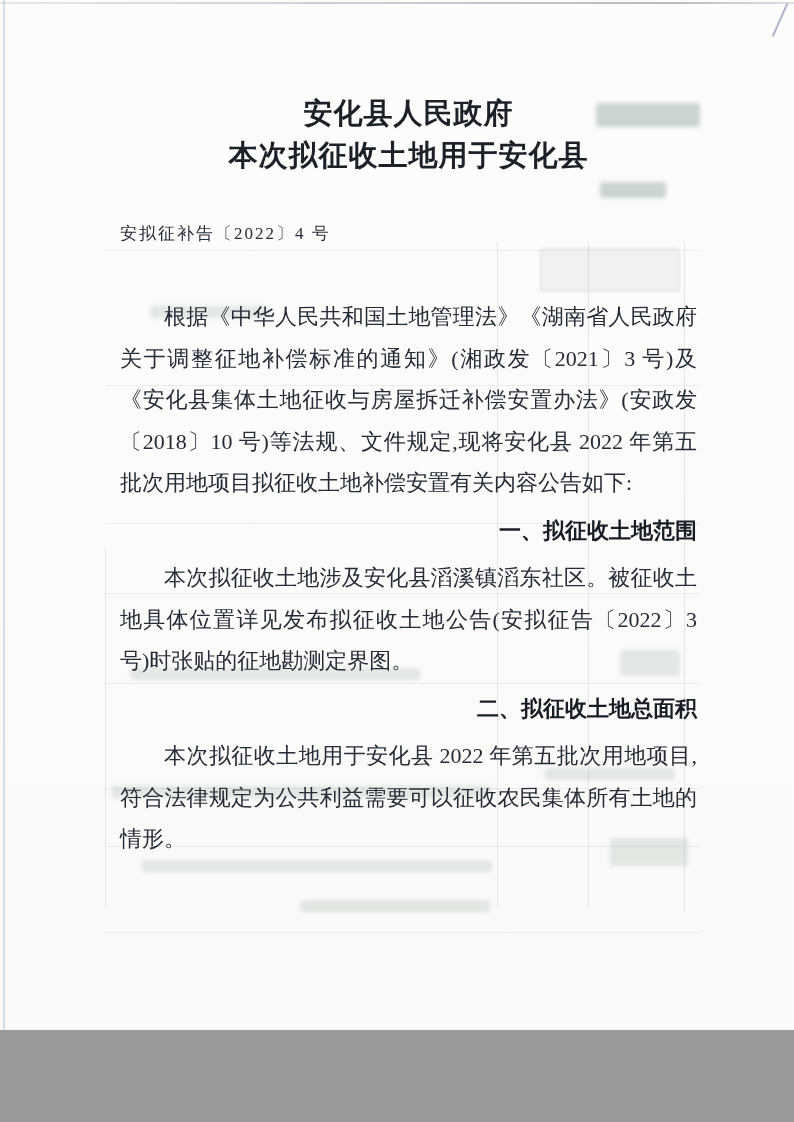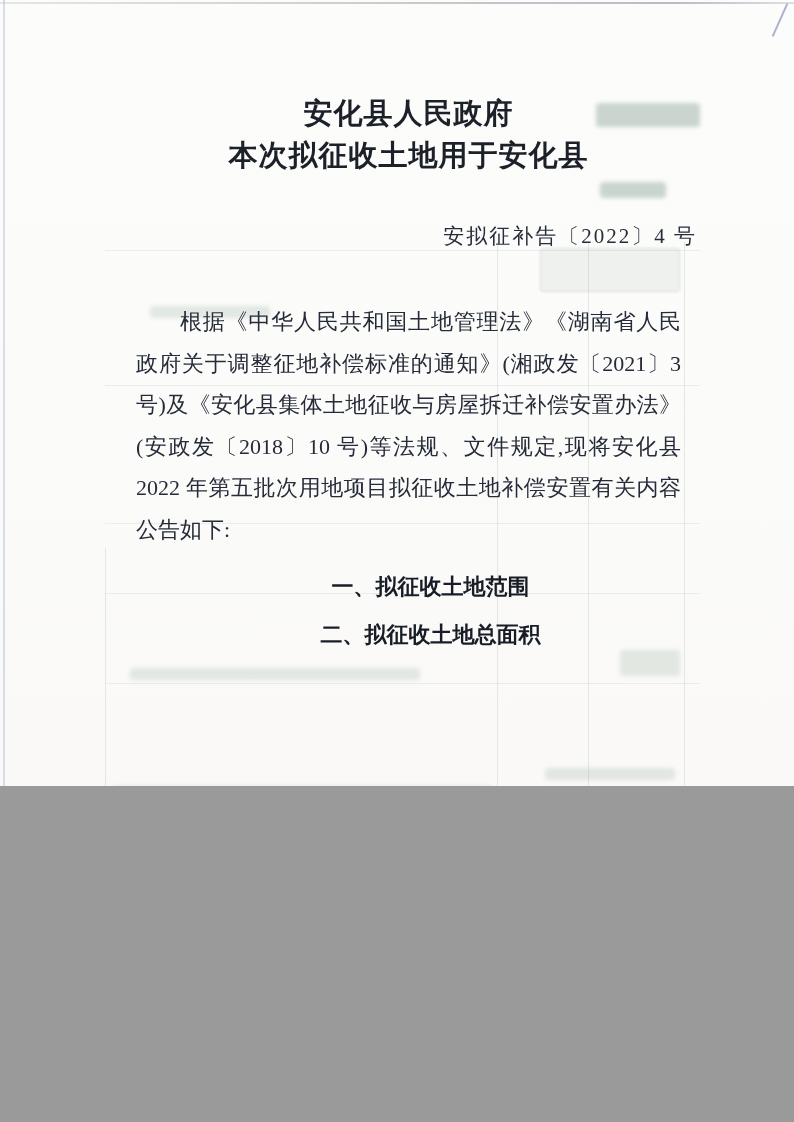--- a/index.html
+++ b/index.html
@@ -1,20 +1,20 @@
 <!DOCTYPE html>
 <html><head>
 <meta charset="utf-8">
 <style>
   * { margin: 0; padding: 0; box-sizing: border-box; }
   html, body { background: #9a9a9a; }
   .page {
     position: relative;
     width: 794px;
-    height: 786px;
+    height: 1030px;
     margin: 0 auto;
     background: linear-gradient(180deg, #fcfcfb 0%, #fbfbf9 55%, #faf9f7 100%);
     overflow: hidden;
     font-family: "Liberation Serif", "DejaVu Serif", serif;
     color: #252b38;
   }
 
   
   .scan-top-line {
     position: absolute; left: 0; top: 2px; width: 794px; height: 2px;
@@ -51,44 +51,44 @@
   .doc-title {
     text-align: center;
     font-size: 29px;
     line-height: 42px;
     font-weight: 700;
     letter-spacing: 1px;
     color: #1b2029;
   }
   .doc-number {
     margin-top: 46px;
-    text-align: right;
-    font-size: 21px;
+    text-align: left;
+    font-size: 17px;
     letter-spacing: 2px;
     color: #262d3a;
   }
   .doc-body {
     margin-top: 51px;
     font-size: 22px;
     line-height: 41.5px;
     text-align: justify;
   }
   .doc-body p {
     text-indent: 2em;
-    margin: 16px;
+    margin: 0;
   }
   .section-heading {
     font-family: "Liberation Sans", "DejaVu Sans", sans-serif;
     font-weight: 700;
     font-size: 22px;
     line-height: 41.5px;
     text-indent: 2em;
     margin: 6px 0;
     color: #171c26;
-    text-align: center;
+    text-align: right;
   }
   .page-number {
     position: absolute; left: 608px; top: 1040px; z-index: 2;
     font-size: 17px;
     letter-spacing: 2px;
     color: #2a3040;
     font-family: "Liberation Serif", "DejaVu Serif", serif;
   }
 </style>
 </head>
@@ -134,22 +134,24 @@
       <div>安化县人民政府</div>
       <div>本次拟征收土地用于安化县</div>
     </div>
 
     <div class="doc-number">安拟征补告〔2022〕4 号</div>
 
     <div class="doc-body">
       <p>根据《中华人民共和国土地管理法》《湖南省人民政府关于调整征地补偿标准的通知》(湘政发〔2021〕3 号)及《安化县集体土地征收与房屋拆迁补偿安置办法》(安政发〔2018〕10 号)等法规、文件规定,现将安化县 2022 年第五批次用地项目拟征收土地补偿安置有关内容公告如下:</p>
 
       <div class="section-heading">一、拟征收土地范围</div>
+      <p>本次拟征收土地涉及安化县滔溪镇滔东社区。被征收土地具体位置详见发布拟征收土地公告(安拟征告〔2022〕3 号)时张贴的征地勘测定界图。</p>
 
       <div class="section-heading">二、拟征收土地总面积</div>
 
+      <p>本次拟征收土地用于安化县 2022 年第五批次用地项目,符合法律规定为公共利益需要可以征收农民集体所有土地的情形。</p>
     </div>
 
   </div>
 
   <div class="page-number">- 1 -</div>
 
 </div>
 
 </body></html>

